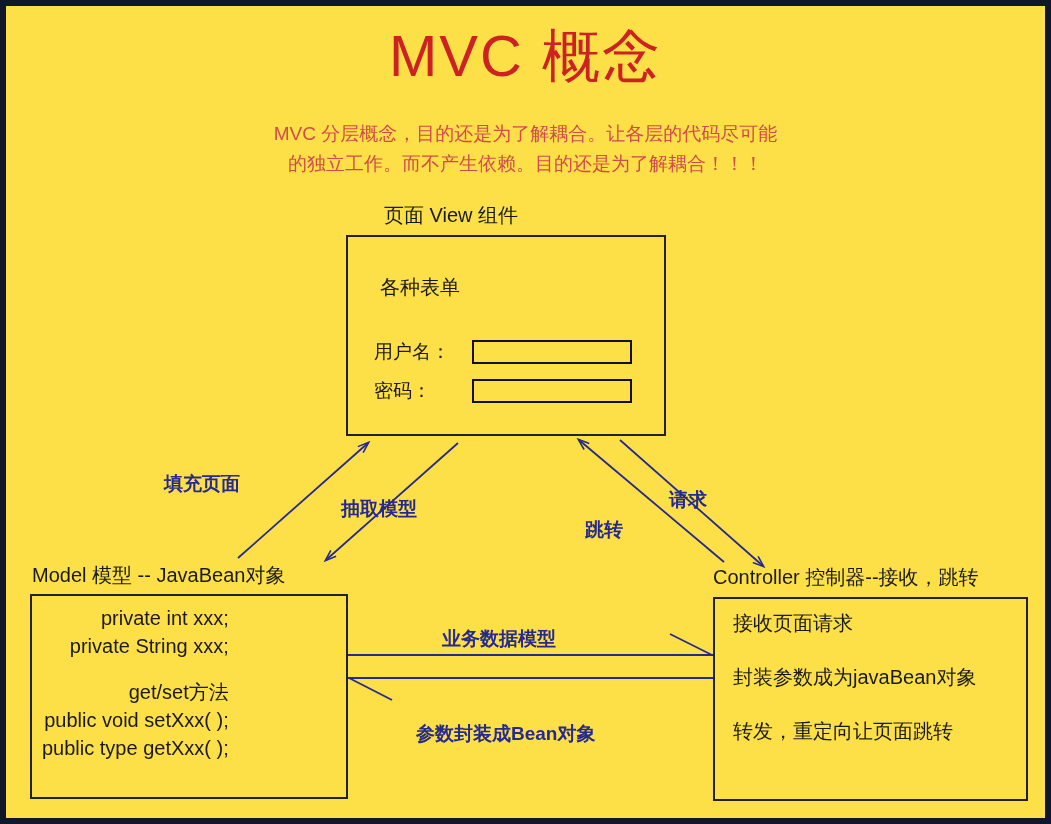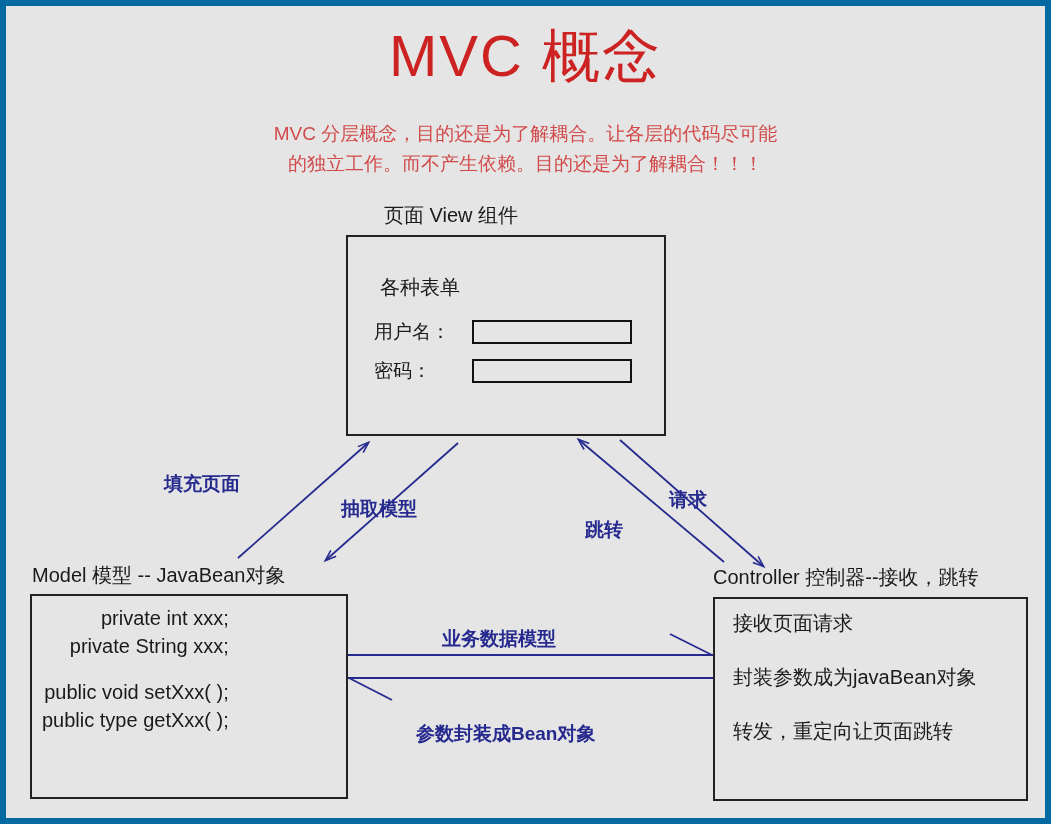--- a/index.html
+++ b/index.html
@@ -8,23 +8,23 @@
     padding: 0;
     background: #ffffff;
   }
   body {
     font-family: "Liberation Sans", "DejaVu Sans", sans-serif;
   }
   #page {
     position: relative;
     width: 1051px;
     height: 824px;
-    background: #e5e5e5;
+    background: #fde047;
     box-sizing: border-box;
-    border: 6px solid #0369a1;
+    border: 6px solid #0f172a;
     overflow: hidden;
   }
   #canvas {
     position: absolute;
     inset: 0;
   }
   svg.lines {
     position: absolute;
     left: 0;
     top: 0;
@@ -83,20 +83,21 @@
 
   
   #view-box { left: 340px; top: 229px; width: 320px; height: 201px; }
   #view-caption { left: 378px; top: 196px; }
   #view-forms-label { left: 374px; top: 268px; }
 
   .field-row {
     position: absolute;
     display: flex;
     align-items: center;
+    margin-top: 20px;
   }
   .field-label {
     color: #1a1a1a;
     font-size: 19px;
     white-space: nowrap;
     width: 98px;
     text-align: left;
   }
   .field-input {
     border: 2px solid #111111;
@@ -161,20 +162,21 @@
       <span class="field-label">密码：</span>
       <input class="field-input" type="text" value="" style="">
     </div>
 
     <div class="abs caption" id="model-caption">Model 模型 -- JavaBean对象</div>
     <div class="abs box" id="model-box"></div>
     <div class="abs" id="model-lines">
       <span class="box-text">private int xxx;</span>
       <span class="box-text">private String xxx;</span>
       <div class="spacer"></div>
+      <span class="box-text">get/set方法</span>
       <span class="box-text">public void setXxx(  );</span>
       <span class="box-text">public type getXxx(  );</span>
     </div>
 
     <div class="abs caption" id="controller-caption">Controller 控制器--接收，跳转</div>
     <div class="abs box" id="controller-box"></div>
     <div class="abs" id="controller-lines">
       <span class="box-text">接收页面请求</span>
       <div class="spacer"></div>
       <span class="box-text">封装参数成为javaBean对象</span>

